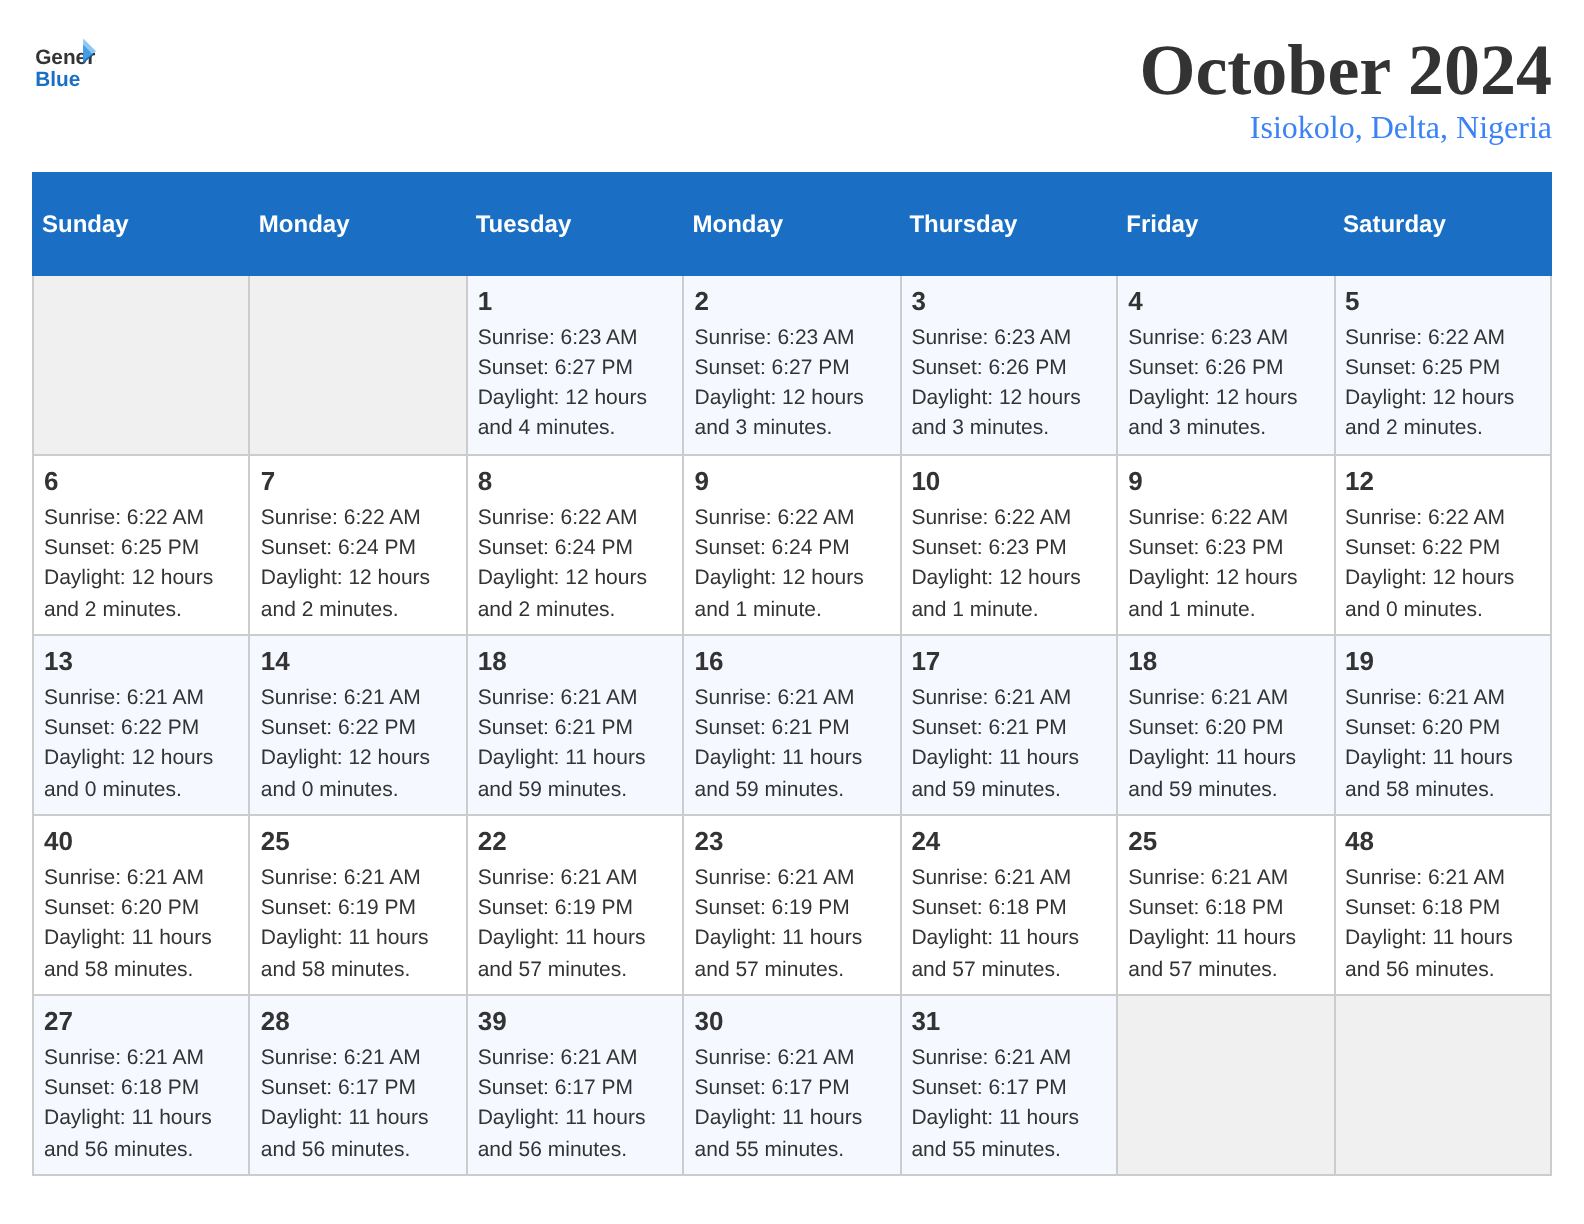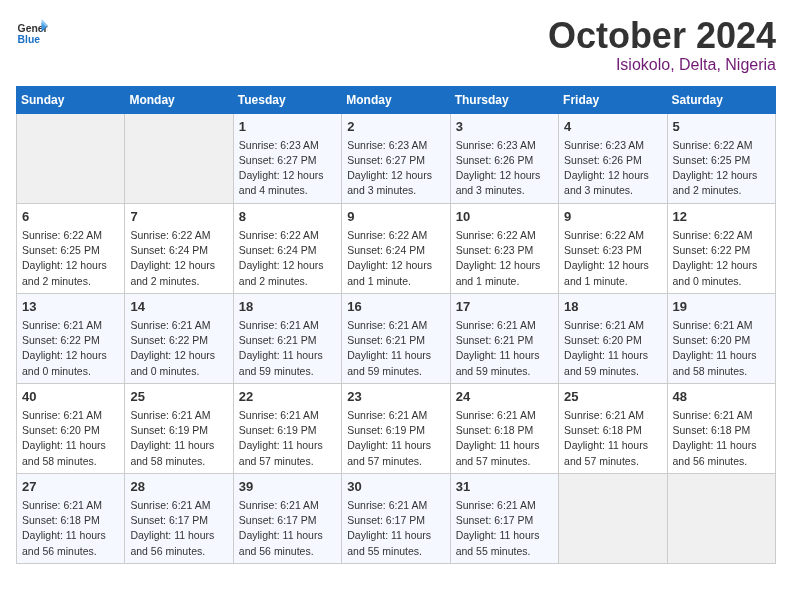--- a/index.html
+++ b/index.html
@@ -20,40 +20,41 @@
       display: flex;
       align-items: center;
       gap: 4px;
     }
     .logo-icon {
       width: 32px;
       height: 32px;
     }
     .title-block {
       text-align: right;
+      font-family: Liberation Serif, serif;
     }
     .calendar-title {
       font-size: 36px;
       font-weight: bold;
       color: #333;
       line-height: 1.1;
     }
     .calendar-subtitle {
       font-size: 16px;
-      color: #701a75;
+      color: #3b82f6;
     }
     table {
       width: 100%;
       border-collapse: collapse;
       font-size: 11px;
     }
     thead tr th {
       background-color: #1a6fc4;
       color: #fff;
-      padding: 6px 4px;
+      padding: 18px 4px;
       text-align: left;
       font-size: 12px;
       font-weight: bold;
       border: 1px solid #1a6fc4;
     }
     tbody tr td {
       border: 1px solid #ccc;
       vertical-align: top;
       padding: 4px 5px;
       width: 14.28%;

